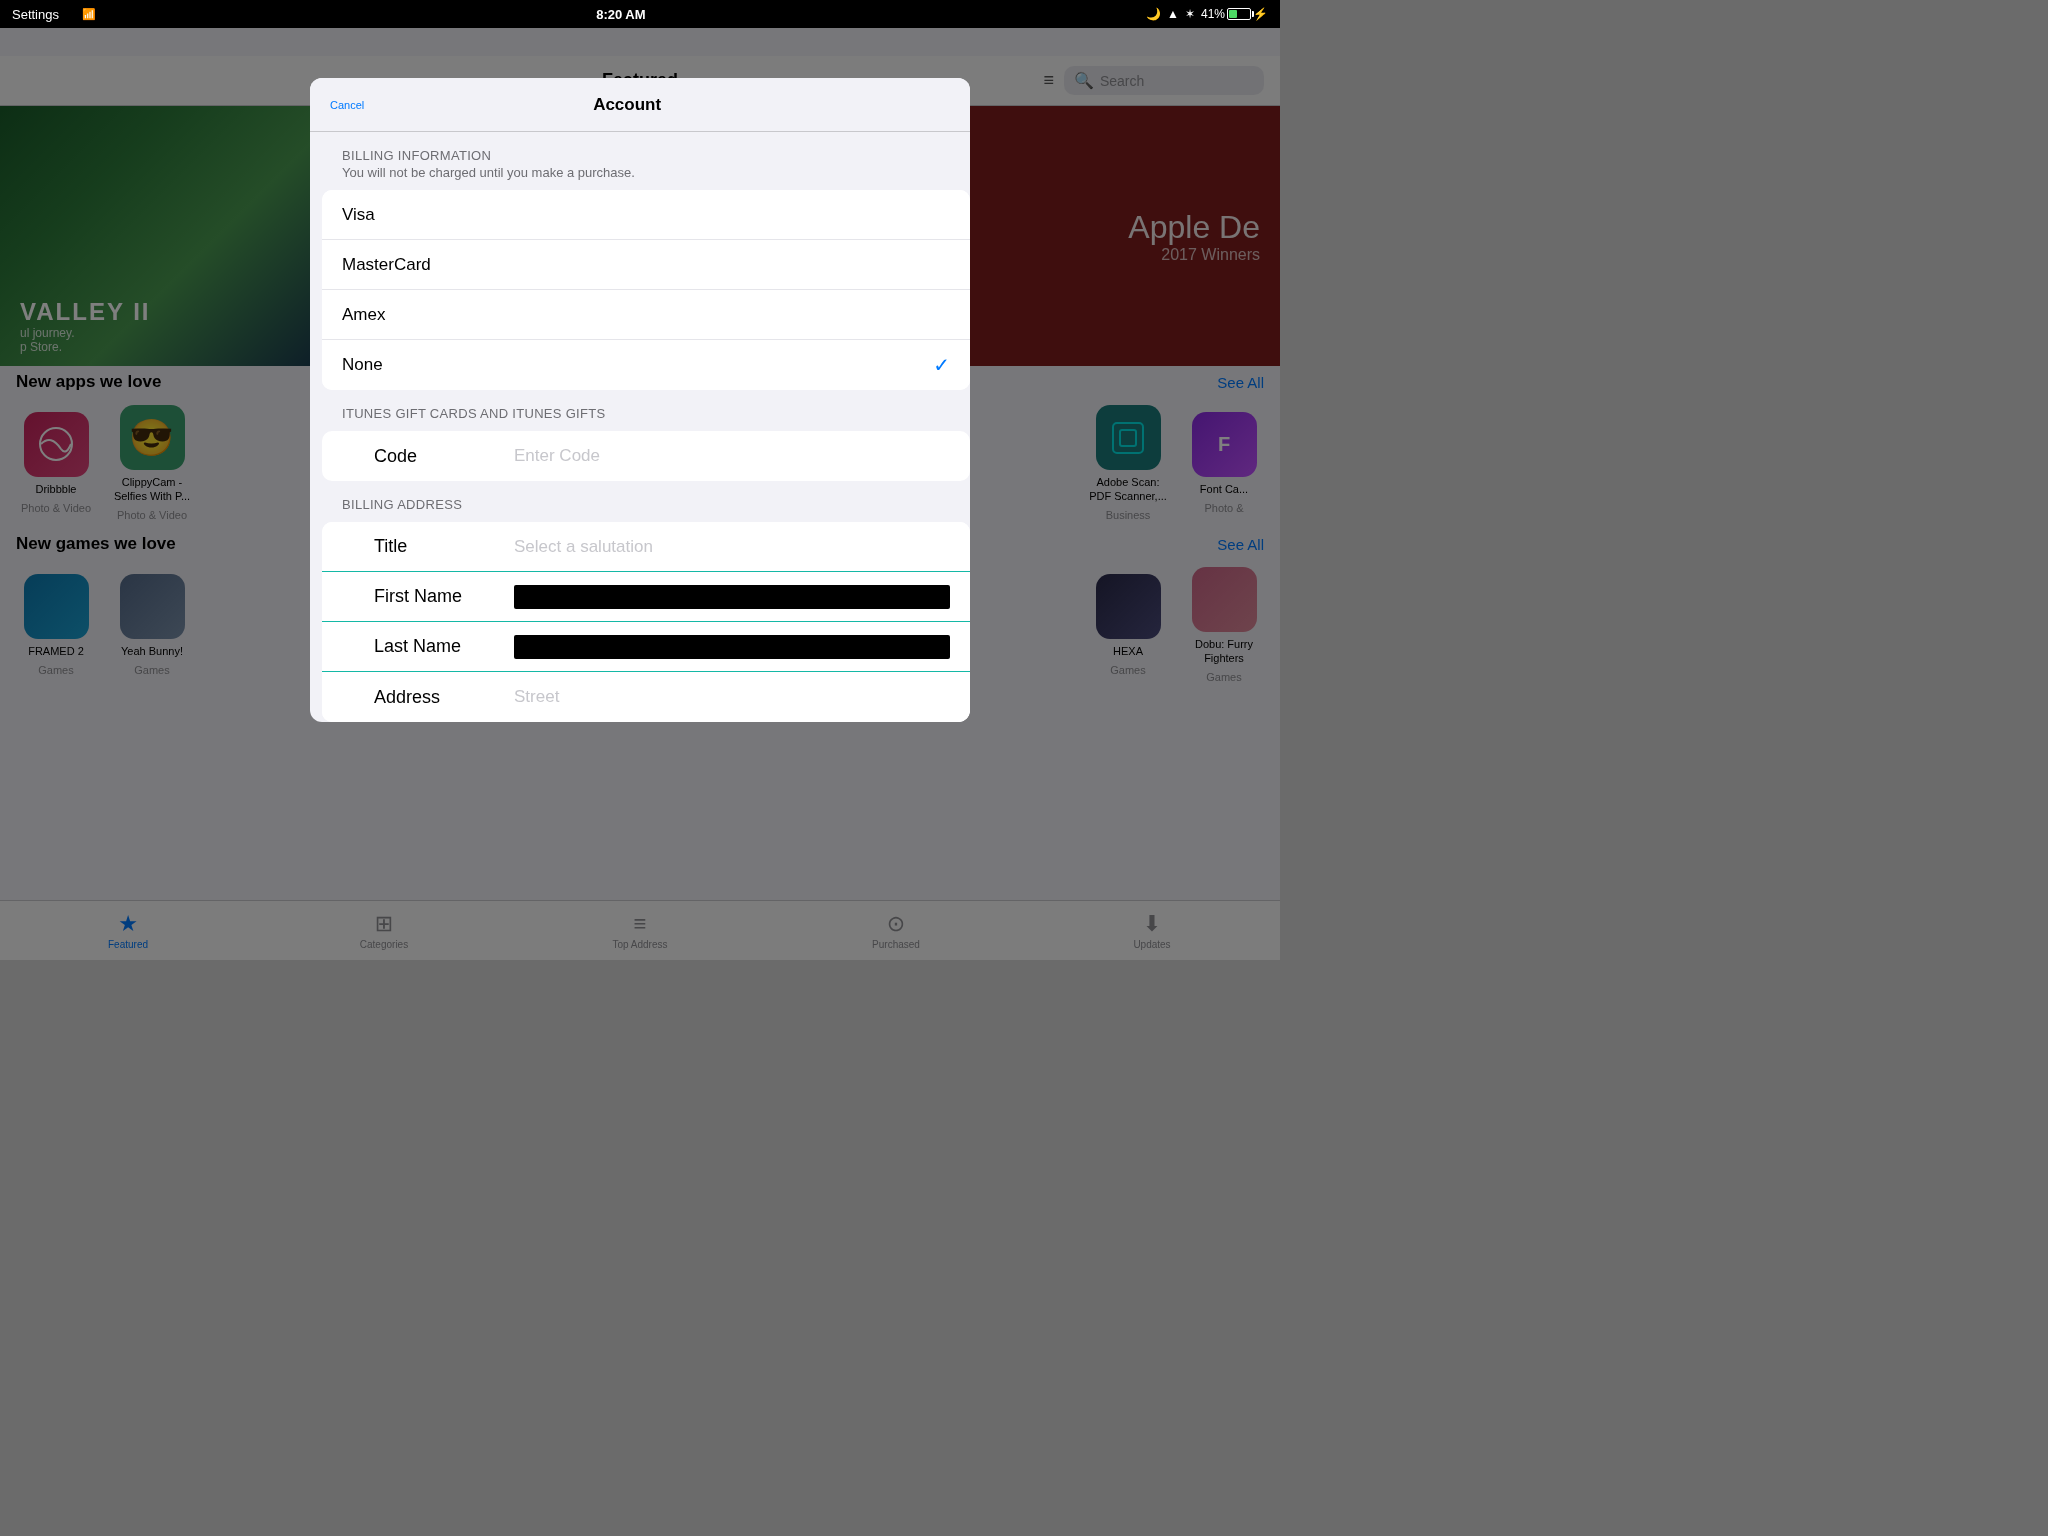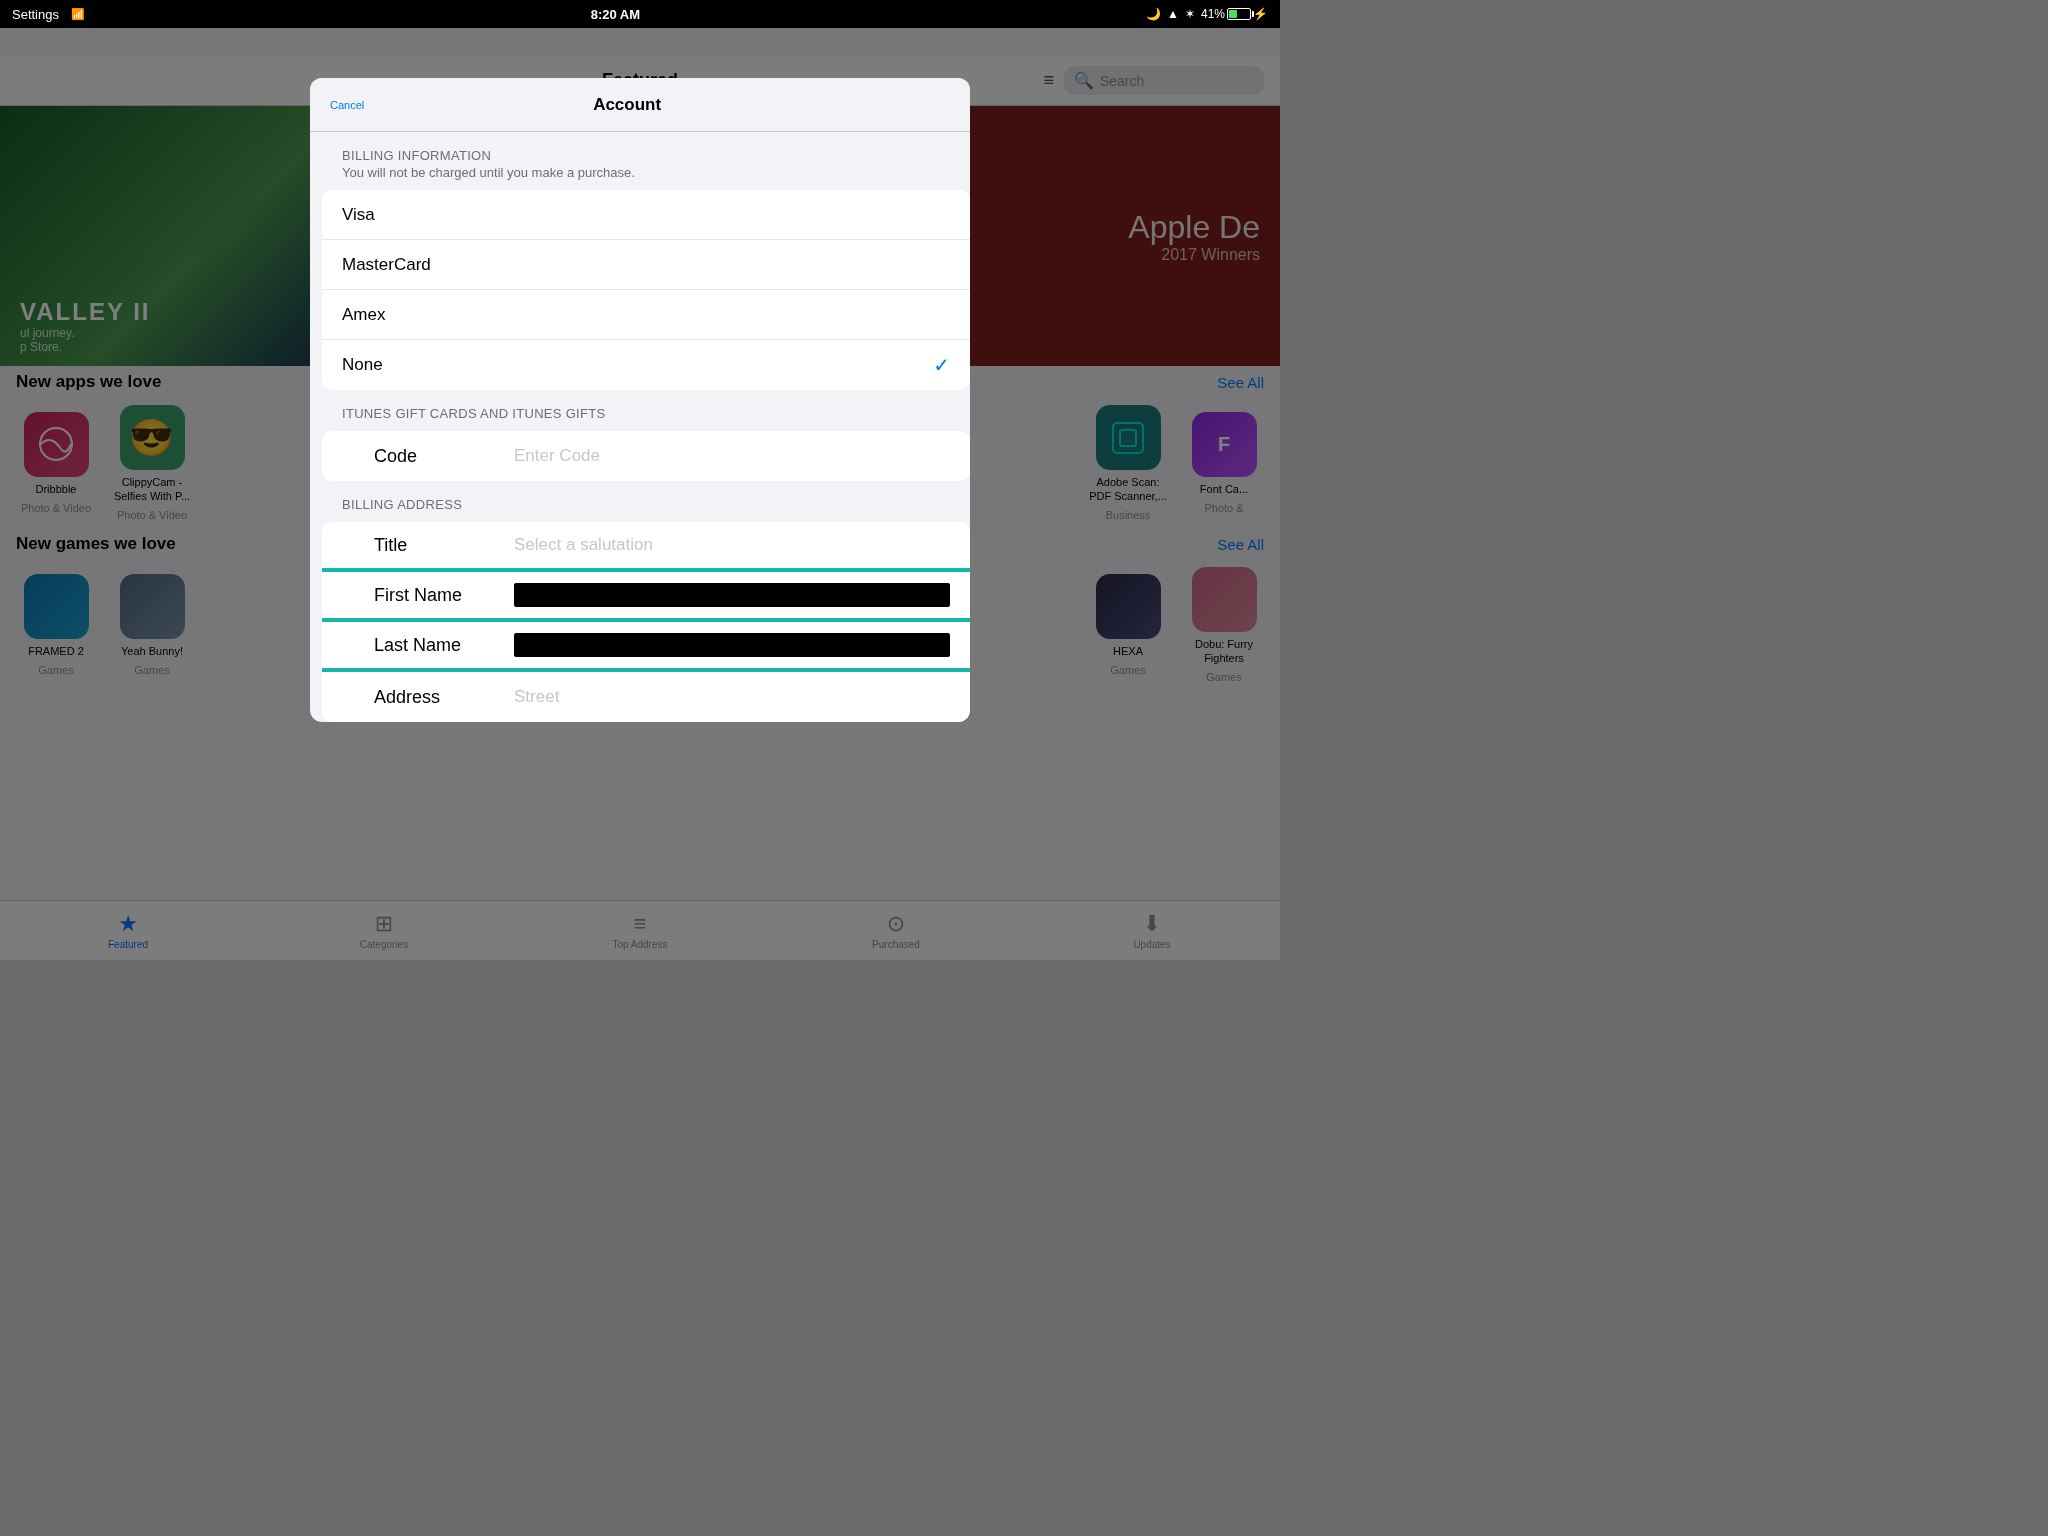--- a/index.html
+++ b/index.html
@@ -22,21 +22,21 @@
       height: 28px;
       background: #000;
       display: flex;
       align-items: center;
       justify-content: space-between;
       padding: 0 12px;
       z-index: 100;
       color: #fff;
       font-size: 13px;
     }
-    .status-left { display: flex; align-items: center; gap: 12px; }
+    .status-left { display: flex; align-items: center; gap: 23px; }
     .status-center { font-weight: 600; font-size: 13px; }
     .status-right { display: flex; align-items: center; gap: 6px; font-size: 12px; }
     .battery-container { display: flex; align-items: center; gap: 2px; }
     .battery-icon {
       width: 24px;
       height: 12px;
       border: 1.5px solid #fff;
       border-radius: 2px;
       position: relative;
       display: flex;
@@ -304,21 +304,21 @@
       color: #6d6d72;
       margin-top: 2px;
     }
 
     .form-input-row {
       background: #fff;
       height: 50px;
       display: flex;
       align-items: center;
       padding: 0 20px;
-      border-bottom: 4px solid #14b8a6;
+      border-bottom: 1px solid #14b8a6;
     }
     .form-input-row:last-child { border-bottom: none; }
     .form-input-label { font-size: 18px; color: #000; width: 140px; flex-shrink: 0; margin-left: 32px; }
     .form-input-value { font-size: 17px; color: #8e8e93; flex: 1; }
     .form-input-value.redacted {
       background: #000;
       color: #000;
       height: 24px;
       width: 200px;
       border-radius: 2px;

